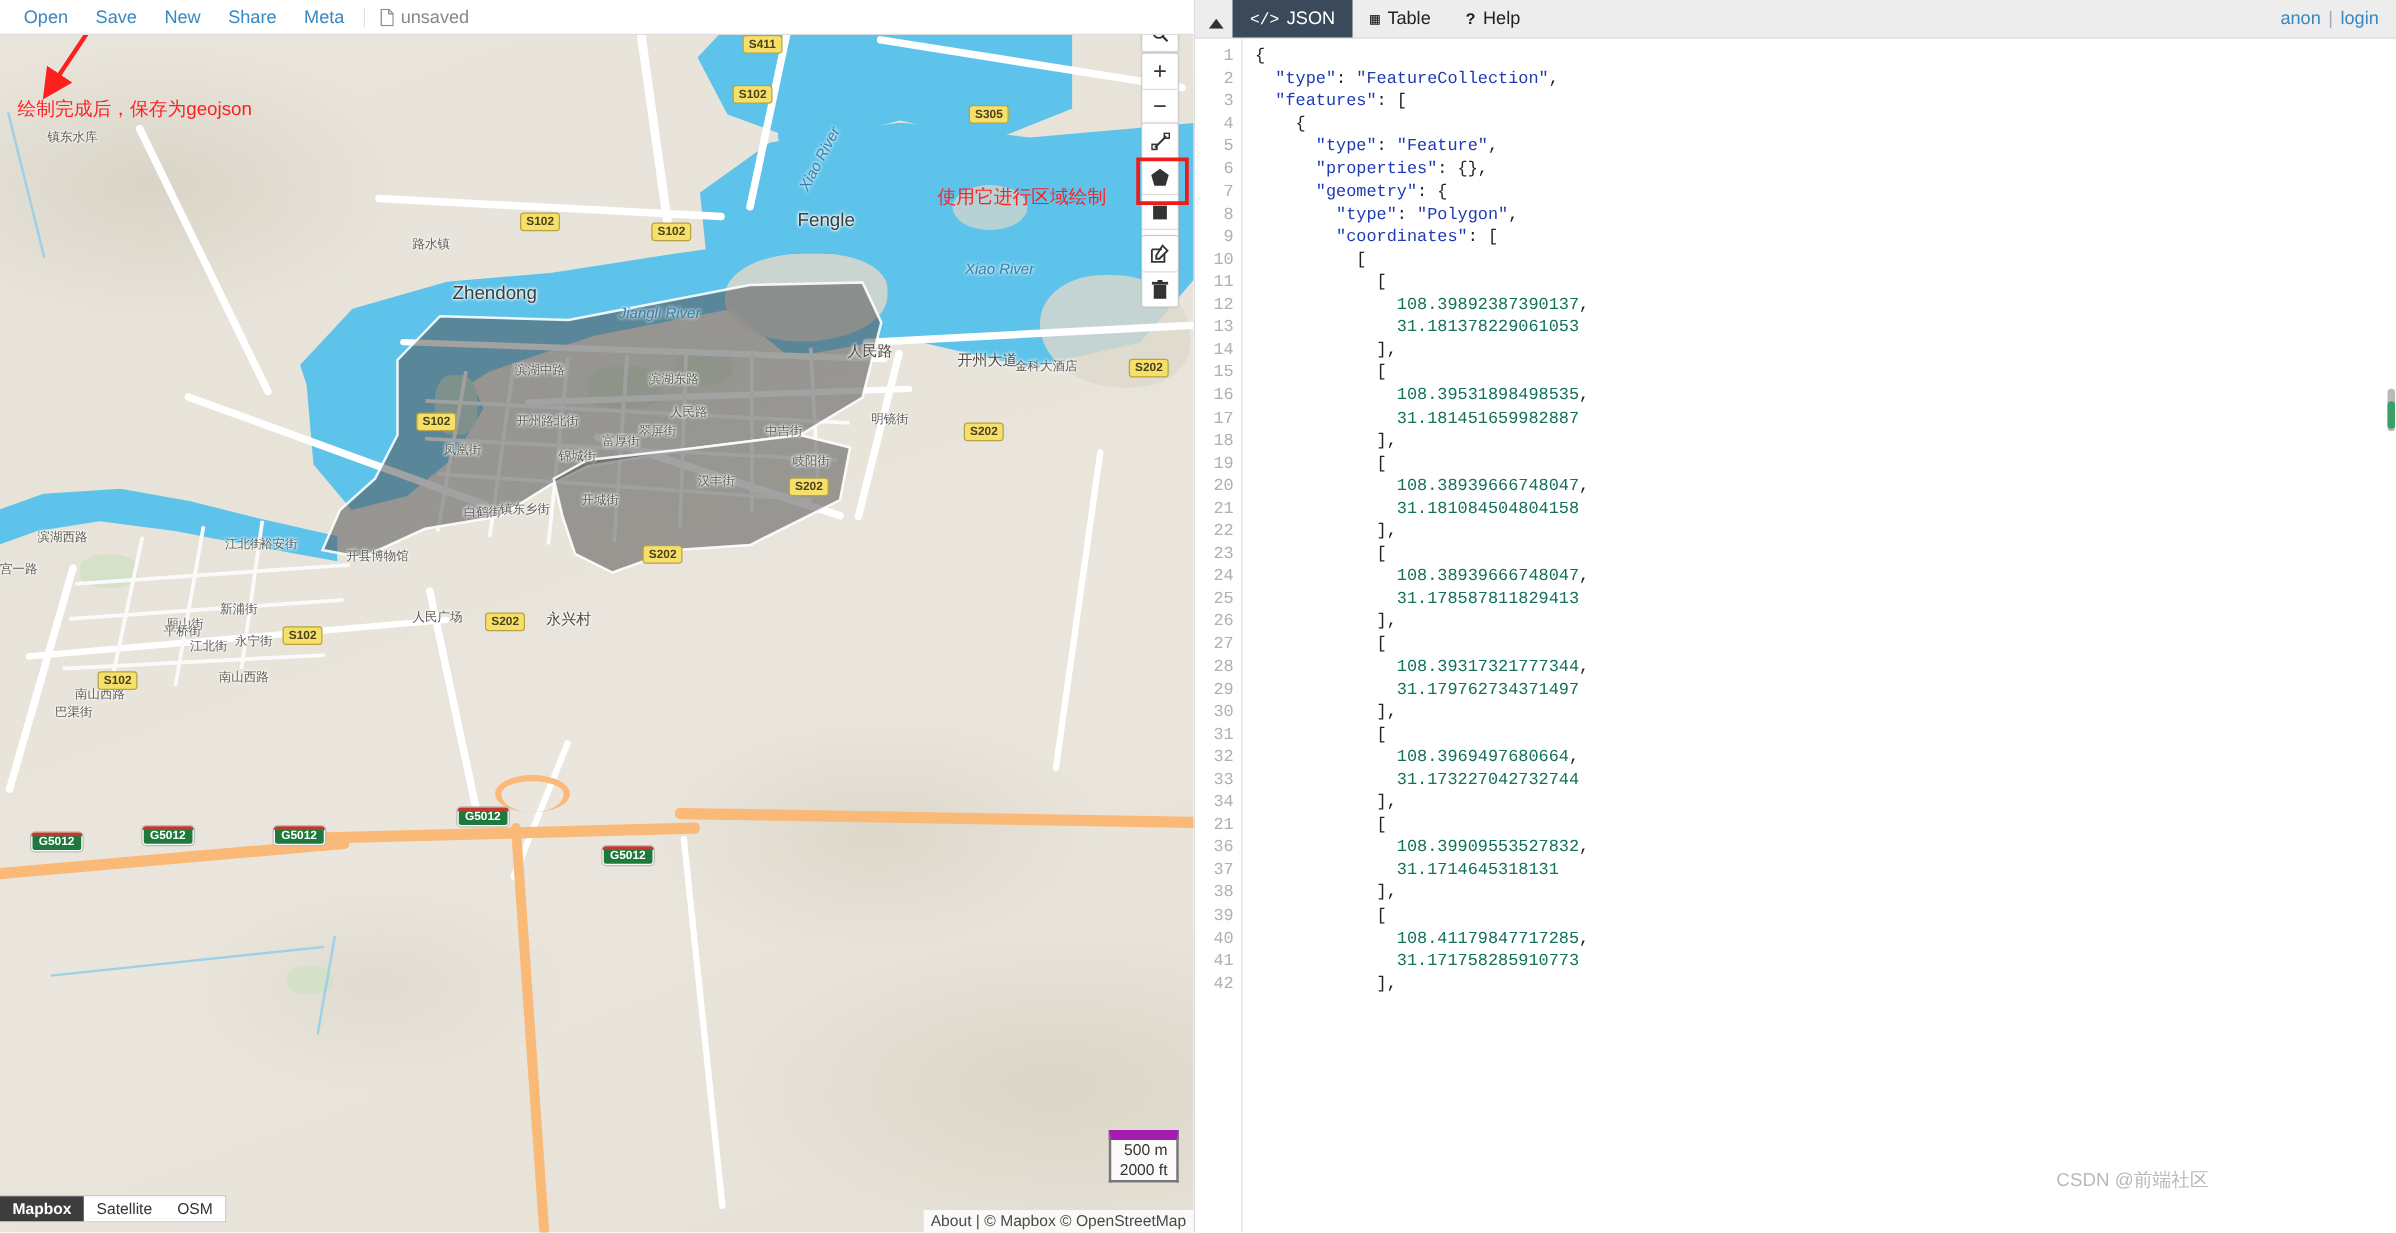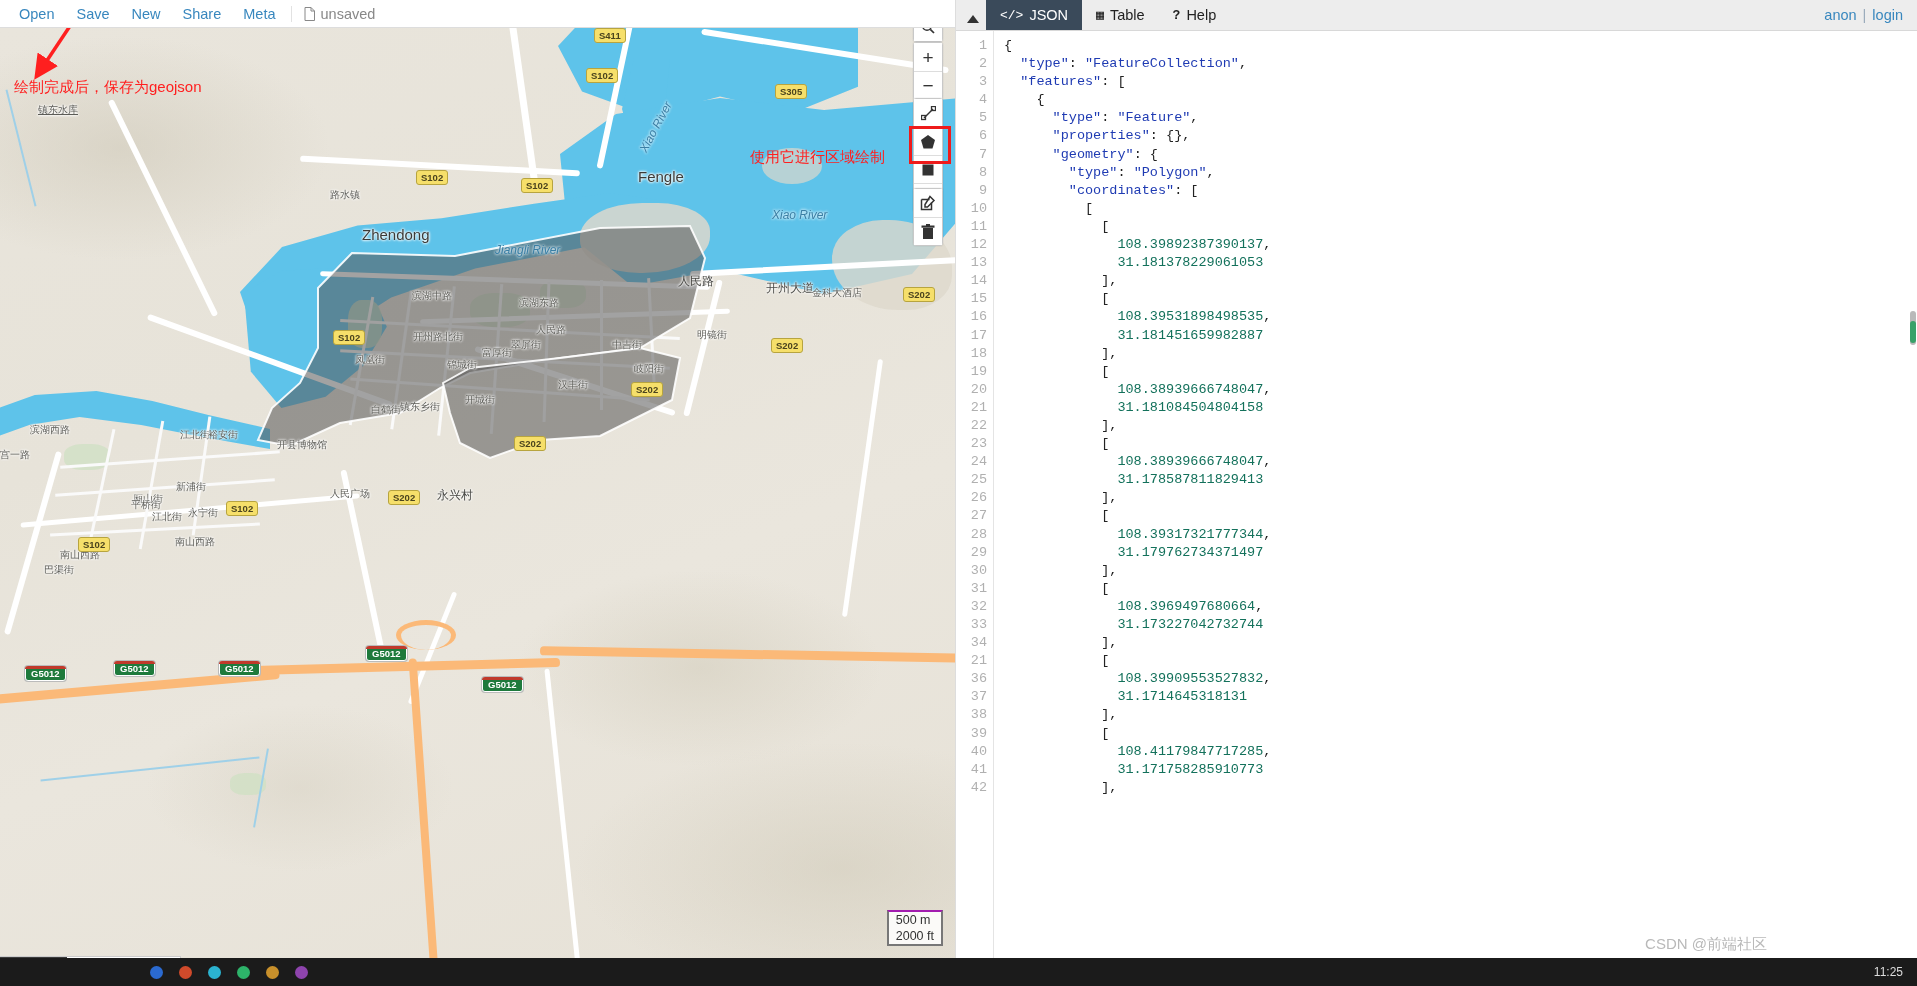--- a/index.html
+++ b/index.html
@@ -99,21 +99,21 @@
     font-family:"Liberation Sans", sans-serif;
   }
   #anno-arrow { position:absolute; z-index:36; }
 
   
   #scalebar { position:absolute; right:12px; bottom:40px; z-index:30; }
   .scale-row {
     background:rgba(255,255,255,.85); border:2px solid #777; border-top:none;
     color:#333; font-size:12.5px; padding:1px 7px; text-align:left;
   }
-  .scale-row.first { border-top:2px solid #a21caf; border-bottom:none; }
+  .scale-row.first { border-top:8px solid #a21caf; border-bottom:none;text-align:right; }
 
   #attribution {
     position:absolute; right:0; bottom:0; z-index:30;
     background:rgba(255,255,255,.82); font-size:12.5px; color:#4a4a4a;
     padding:2px 6px;
   }
   #attribution span { cursor:pointer; }
 
   
   #layer-switcher {
@@ -326,21 +326,21 @@
           <div class="map-label cn-sm" style="left: 612px; top: 310px;">中吉街</div>
           <div class="map-label cn-sm" style="left: 482px; top: 318px;">富厚街</div>
           <div class="map-label cn-sm" style="left: 447px; top: 330px;">锦城街</div>
           <div class="map-label cn-sm" style="left: 511px; top: 310px;">翠屏街</div>
           <div class="map-label cn-sm" style="left: 371px; top: 375px;">白鹤街</div>
           <div class="map-label cn-sm" style="left: 400px; top: 372px;">镇东乡街</div>
           <div class="map-label cn-sm" style="left: 465px; top: 365px;">开城街</div>
           <div class="map-label cn-sm" style="left: 558px; top: 350px;">汉丰街</div>
           <div class="map-label cn-sm" style="left: 634px; top: 295px; margin-top: 39px;">岐阳街</div>
           <div class="map-label cn-sm" style="left: 330px; top: 160px;">路水镇</div>
-          <div class="map-label cn-sm" style="left: 38px; top: 75px; text-decoration: underline;">镇东水库</div>
+          <div class="map-label cn-sm" style="left: 38px; top: 75px;">镇东水库</div>
         </div>
       <div id="shields">
           <div class="shield" style="left: 586px; top: 40px;">S102</div>
           <div class="shield" style="left: 775px; top: 56px;">S305</div>
           <div class="shield" style="left: 416px; top: 142px;">S102</div>
           <div class="shield" style="left: 521px; top: 150px;">S102</div>
           <div class="shield" style="left: 903px; top: 259px;">S202</div>
           <div class="shield" style="left: 771px; top: 310px;">S202</div>
           <div class="shield" style="left: 333px; top: 302px;">S102</div>
           <div class="shield" style="left: 631px; top: 354px;">S202</div>
@@ -525,23 +525,14 @@
     </div>
 
     <div id="scroll-track">
       <div id="scroll-thumb-top"></div>
       <div id="scroll-thumb-green"></div>
     </div>
   </div>
 
   <div id="watermark">CSDN @前端社区</div>
 
-  <div id="taskbar">
-    <div class="tb-dot" style="background:#2b6ad0;margin-left:150px;"></div>
-    <div class="tb-dot" style="background:#d04a2b;"></div>
-    <div class="tb-dot" style="background:#2bb3d0;"></div>
-    <div class="tb-dot" style="background:#2db36a;"></div>
-    <div class="tb-dot" style="background:#c8902b;"></div>
-    <div class="tb-dot" style="background:#8e44ad;"></div>
-    <div id="clock">11:25</div>
-  </div>
 
 </div>
 
 </body></html>

